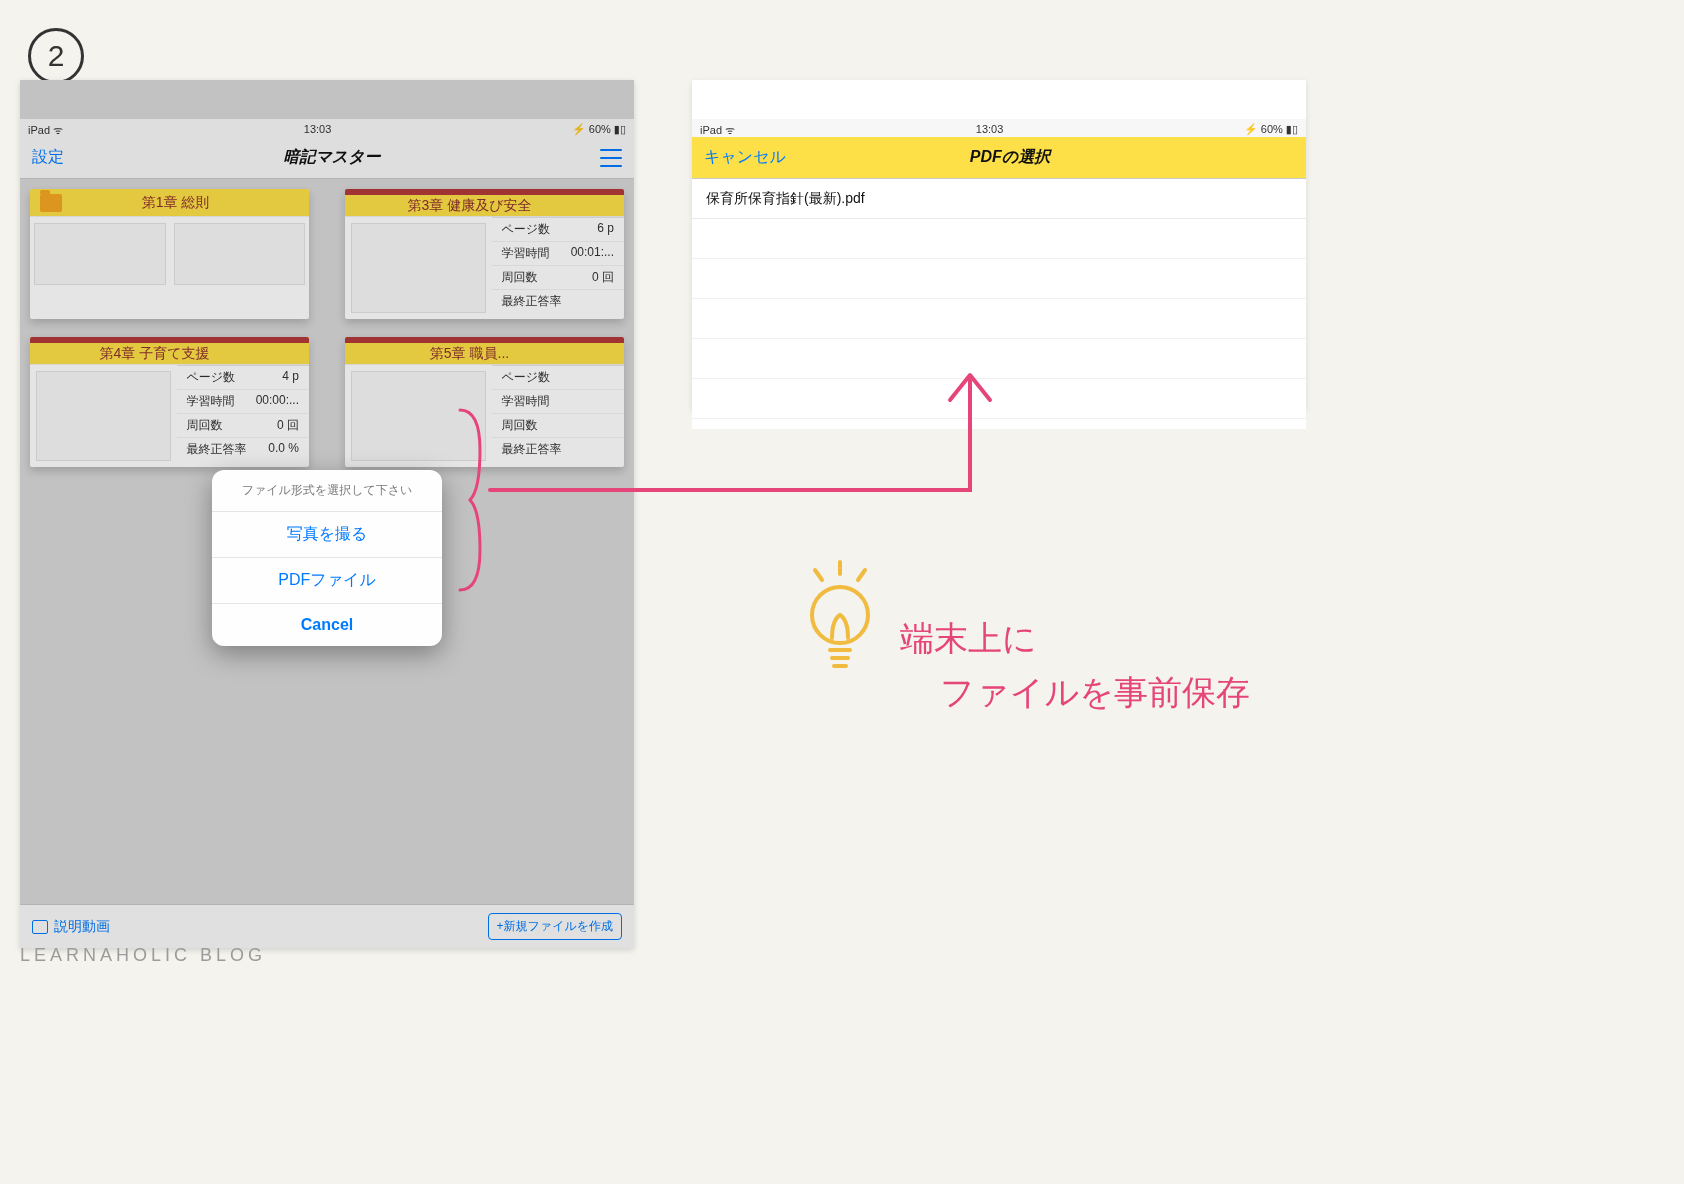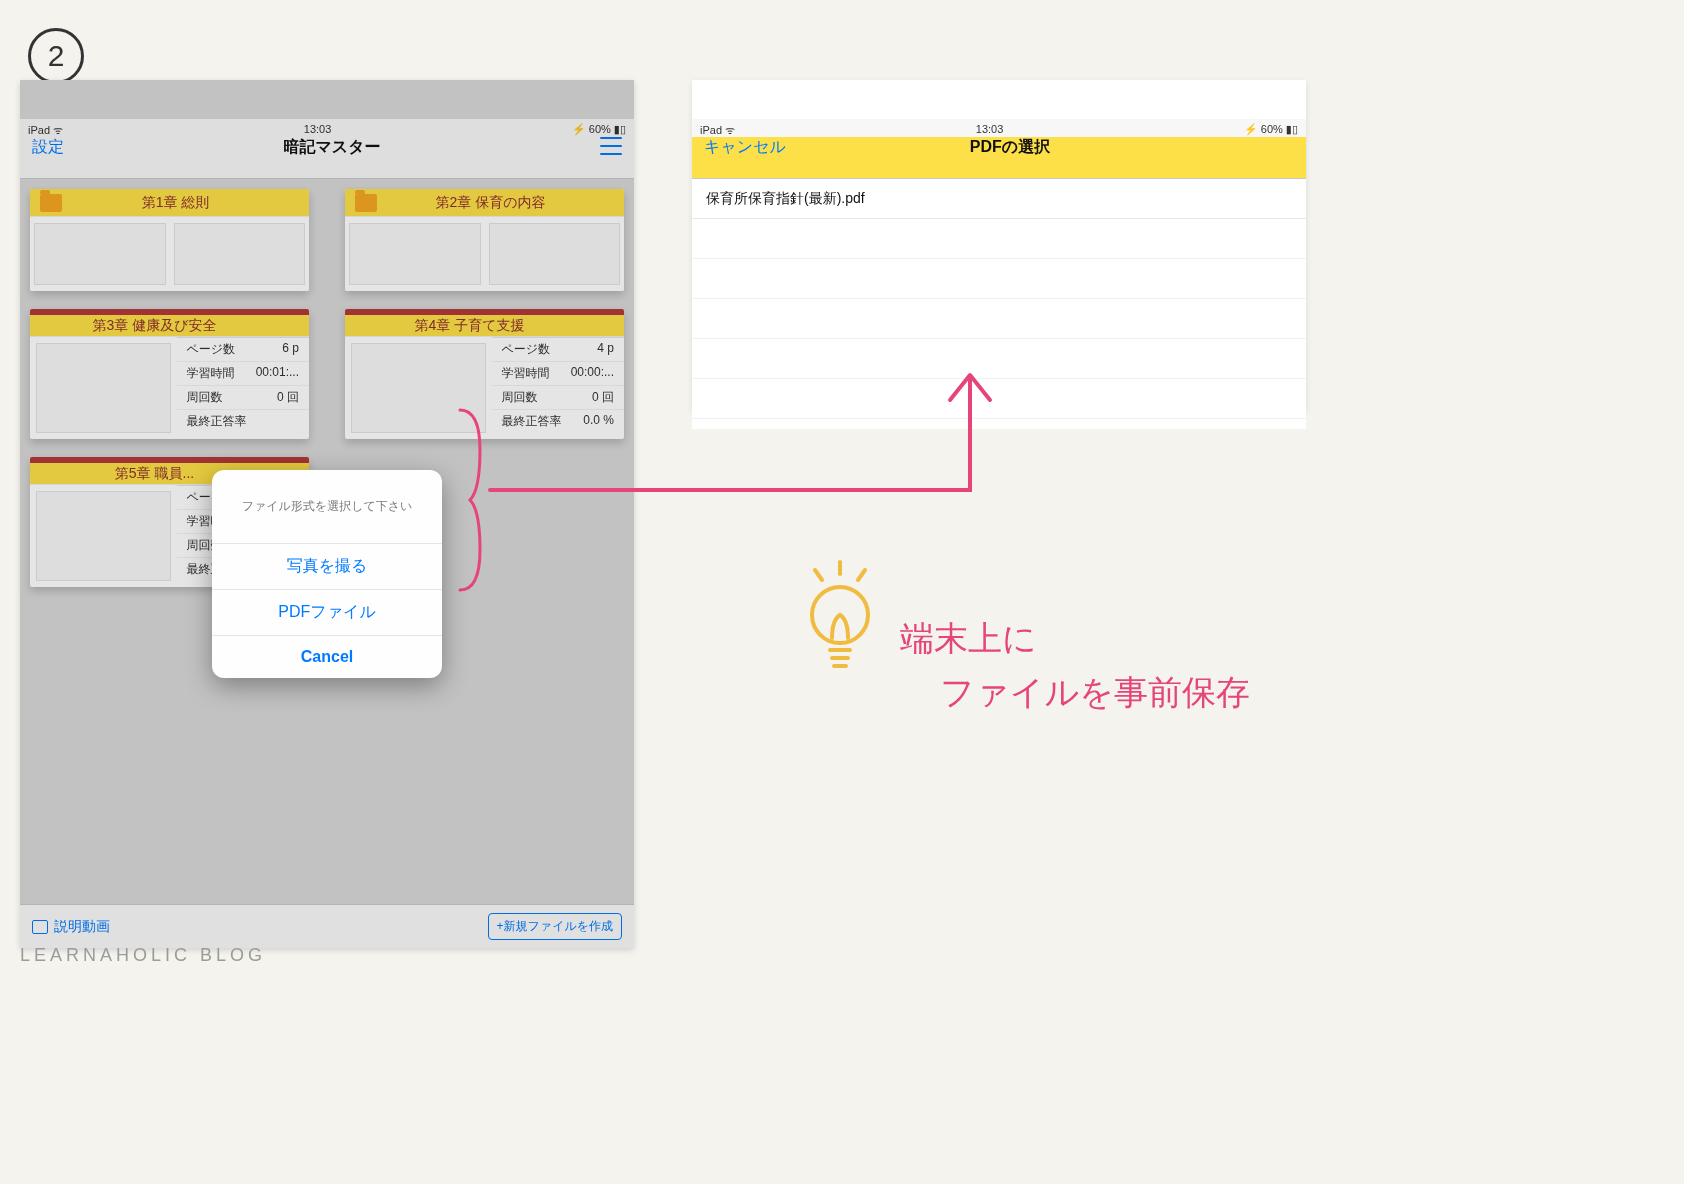--- a/index.html
+++ b/index.html
@@ -35,26 +35,26 @@
     .statusbar {
       height: 18px;
       display: flex; justify-content: space-between; align-items: center;
       font-size: 11px; color: #333; padding: 2px 8px 0;
       background: #f8f8f8;
       margin-top: 39px;
     }
     .navbar {
       height: 42px; background: #f8f8f8;
       border-bottom: 1px solid #c9c9c9;
-      display: flex; justify-content: space-between;
+      display: flex; align-items: center; justify-content: space-between;
       padding: 0 12px;
       gap: 8px;
     }
     .nav-btn-link { color: #007aff; font-size: 16px; }
-    .nav-title { font-weight: 600; font-size: 16px; color: #111; }
+    .nav-title { font-weight: 600; font-size: 16px; color: #111; font-style: italic; }
     .hamburger {
       width: 22px; height: 18px; display: flex; flex-direction: column; justify-content: space-between;
     }
     .hamburger span { height: 2px; background: #007aff; border-radius: 1px; }
 
     .grid { padding: 10px; display: grid; grid-template-columns: 1fr 1fr; gap: 18px 36px; }
     .card {
       background: #fff; border-radius: 2px;
       box-shadow: 0 4px 8px rgba(0,0,0,.18);
       overflow: hidden;
@@ -88,21 +88,21 @@
       padding:4px 8px; font-size:12px;
     }
 
     
     .sheet {
       position:absolute; top:390px; left:50%; transform:translateX(-50%);
       width:230px; background:#fefefe; border-radius:12px;
       box-shadow:0 8px 26px rgba(0,0,0,.35);
       overflow:hidden; z-index:5;
     }
-    .sheet-title { font-size:12px; color:#7a7a7a; text-align:center; padding:28px 10px; border-bottom:1px solid #e5e5e5;}
+    .sheet-title { font-size:12px; color:#7a7a7a; text-align:center; padding:12px 10px; border-bottom:1px solid #e5e5e5;}
     .sheet-item { text-align:center; padding:12px 0; color:#007aff; font-size:16px; border-bottom:1px solid #e5e5e5;}
     .sheet-cancel { text-align:center; padding:12px 0; color:#007aff; font-size:16px; font-weight:600;}
 
     
     .panel-right {
       position:absolute; top:80px; left:692px;
       width:614px; height:330px;
       background:#fff;
       box-shadow:0 2px 6px rgba(0,0,0,.10);
     }
@@ -158,30 +158,20 @@
       <div class="card-head">
           <span class="folder-icon"></span>
         <span class="card-title">第1章 総則</span>
         </div>
       <div class="card-body">
           <div class="fake-page"></div>
           <div class="fake-page"></div>
         </div>
     </div>
 
-    <div class="card">
-      <div class="card-head">
-          <span class="folder-icon"></span>
-        <span class="card-title">第2章 保育の内容</span>
-        </div>
-      <div class="card-body">
-          <div class="fake-page"></div>
-          <div class="fake-page"></div>
-        </div>
-    </div>
 
     <div class="card">
       <div class="card-head" style="border-top:6px solid #b33a3a;">
         <span class="card-title">第3章 健康及び安全</span>
         </div>
       <div style="display:flex;">
         <div class="fake-page" style="width:40%; height:90px; margin:6px;"></div>
         <div class="card-stats" style="flex:1;">
           <div class="stat-row">
               <span>ページ数</span>

